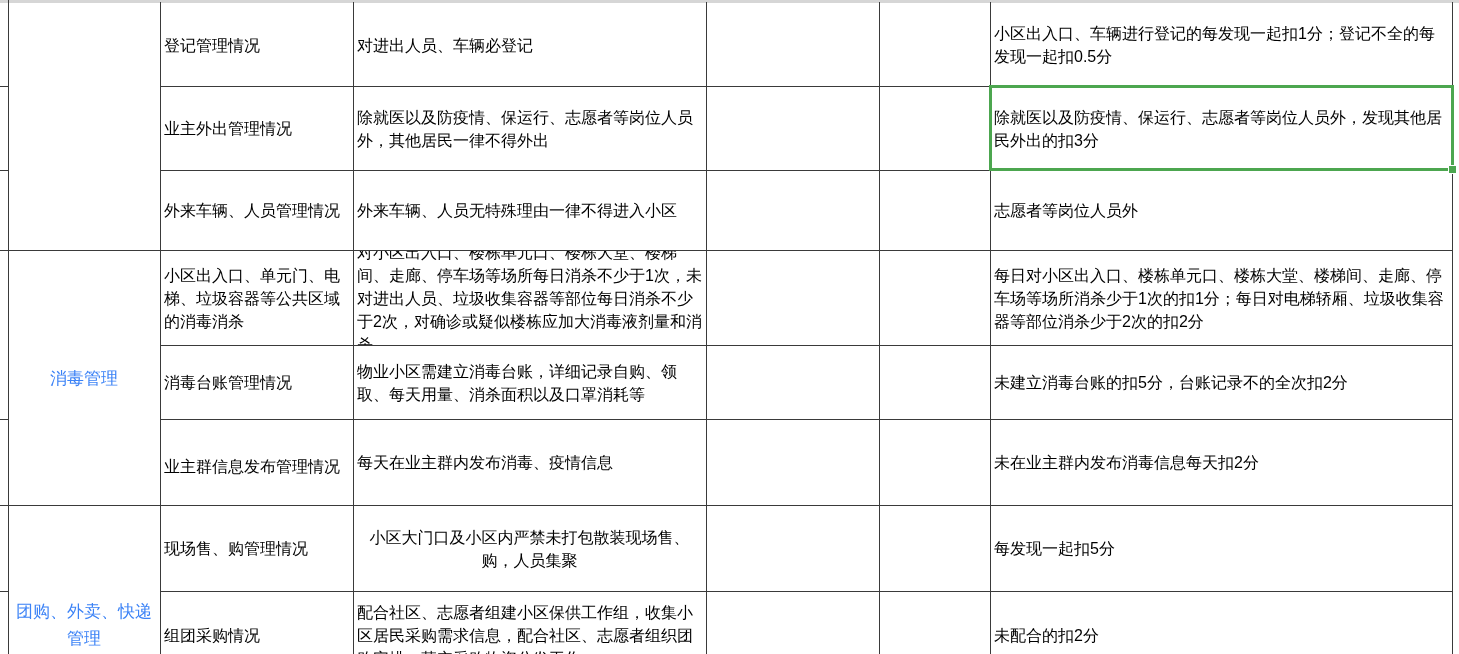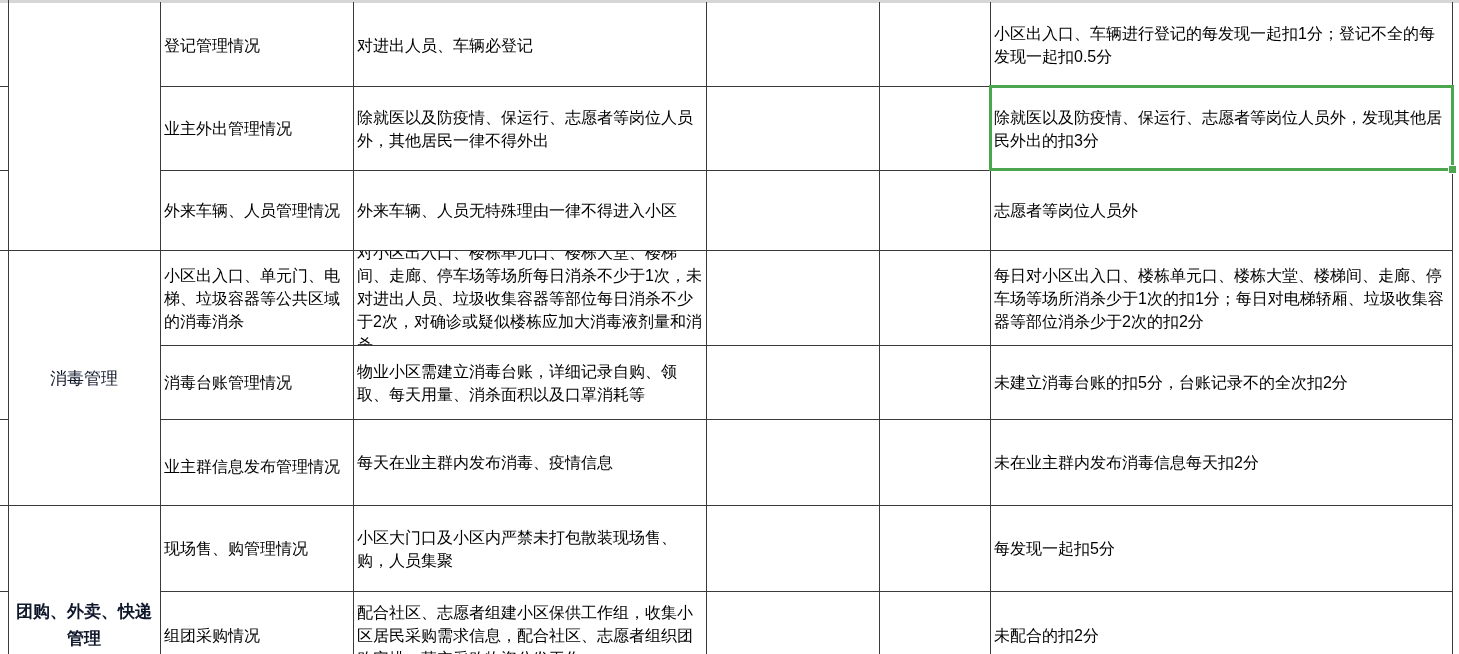--- a/index.html
+++ b/index.html
@@ -18,23 +18,23 @@
     position:absolute;
     display:flex;align-items:center;
     padding:2px 4px 2px 3px;
     box-sizing:border-box;
     font-size:16px;line-height:23px;
     overflow:hidden;
     letter-spacing:0;
   }
   .cat{
     justify-content:center;text-align:center;
-    font-size:17px;line-height:27px;color:#0f172a;
+    font-size:17px;line-height:27px;color:#3b82f6;
   }
-  .cat-bottom{align-items:flex-end;font-weight:bold;}
+  .cat-bottom{align-items:flex-end;}
   .sel{
     position:absolute;
     border:3px solid var(--sel,#4CA64F);
     box-sizing:border-box;
     pointer-events:none;
   }
   .handle{
     position:absolute;right:-5px;bottom:-5px;
     width:7px;height:7px;
     background:var(--sel,#4CA64F);
@@ -102,21 +102,21 @@
   <div class="cell" style="left:880px;top:346px;width:110px;height:73px;"></div>
   <div class="cell" style="left:991px;top:346px;width:461px;height:73px;">未建立消毒台账的扣5分，台账记录不的全次扣2分</div>
 
   <div class="cell" style="left:161px;top:424px;width:192px;height:85px;">业主群信息发布管理情况</div>
   <div class="cell" style="left:354px;top:420px;width:352px;height:85px;">每天在业主群内发布消毒、疫情信息</div>
   <div class="cell" style="left:707px;top:420px;width:172px;height:85px;"></div>
   <div class="cell" style="left:880px;top:420px;width:110px;height:85px;"></div>
   <div class="cell" style="left:991px;top:420px;width:461px;height:85px;">未在业主群内发布消毒信息每天扣2分</div>
 
   <div class="cell" style="left:161px;top:506px;width:192px;height:85px;">现场售、购管理情况</div>
-  <div class="cell" style="left:354px;top:506px;width:352px;height:85px;">小区大门口及小区内严禁未打包散装现场售、购，人员集聚</div>
+  <div class="cell" style="left:354px;top:506px;width:352px;height:85px;text-align:center;">小区大门口及小区内严禁未打包散装现场售、购，人员集聚</div>
   <div class="cell" style="left:707px;top:506px;width:172px;height:85px;"></div>
   <div class="cell" style="left:880px;top:506px;width:110px;height:85px;"></div>
   <div class="cell" style="left:991px;top:506px;width:461px;height:85px;">每发现一起扣5分</div>
 
   <div class="cell" style="left:161px;top:592px;width:192px;height:86px;">组团采购情况</div>
   <div class="cell" style="left:354px;top:592px;width:352px;height:86px;">配合社区、志愿者组建小区保供工作组，收集小区居民采购需求信息，配合社区、志愿者组织团购安排，落实采购物资分发工作</div>
   <div class="cell" style="left:707px;top:592px;width:172px;height:86px;"></div>
   <div class="cell" style="left:880px;top:592px;width:110px;height:86px;"></div>
   <div class="cell" style="left:991px;top:592px;width:461px;height:86px;">未配合的扣2分</div>
 

